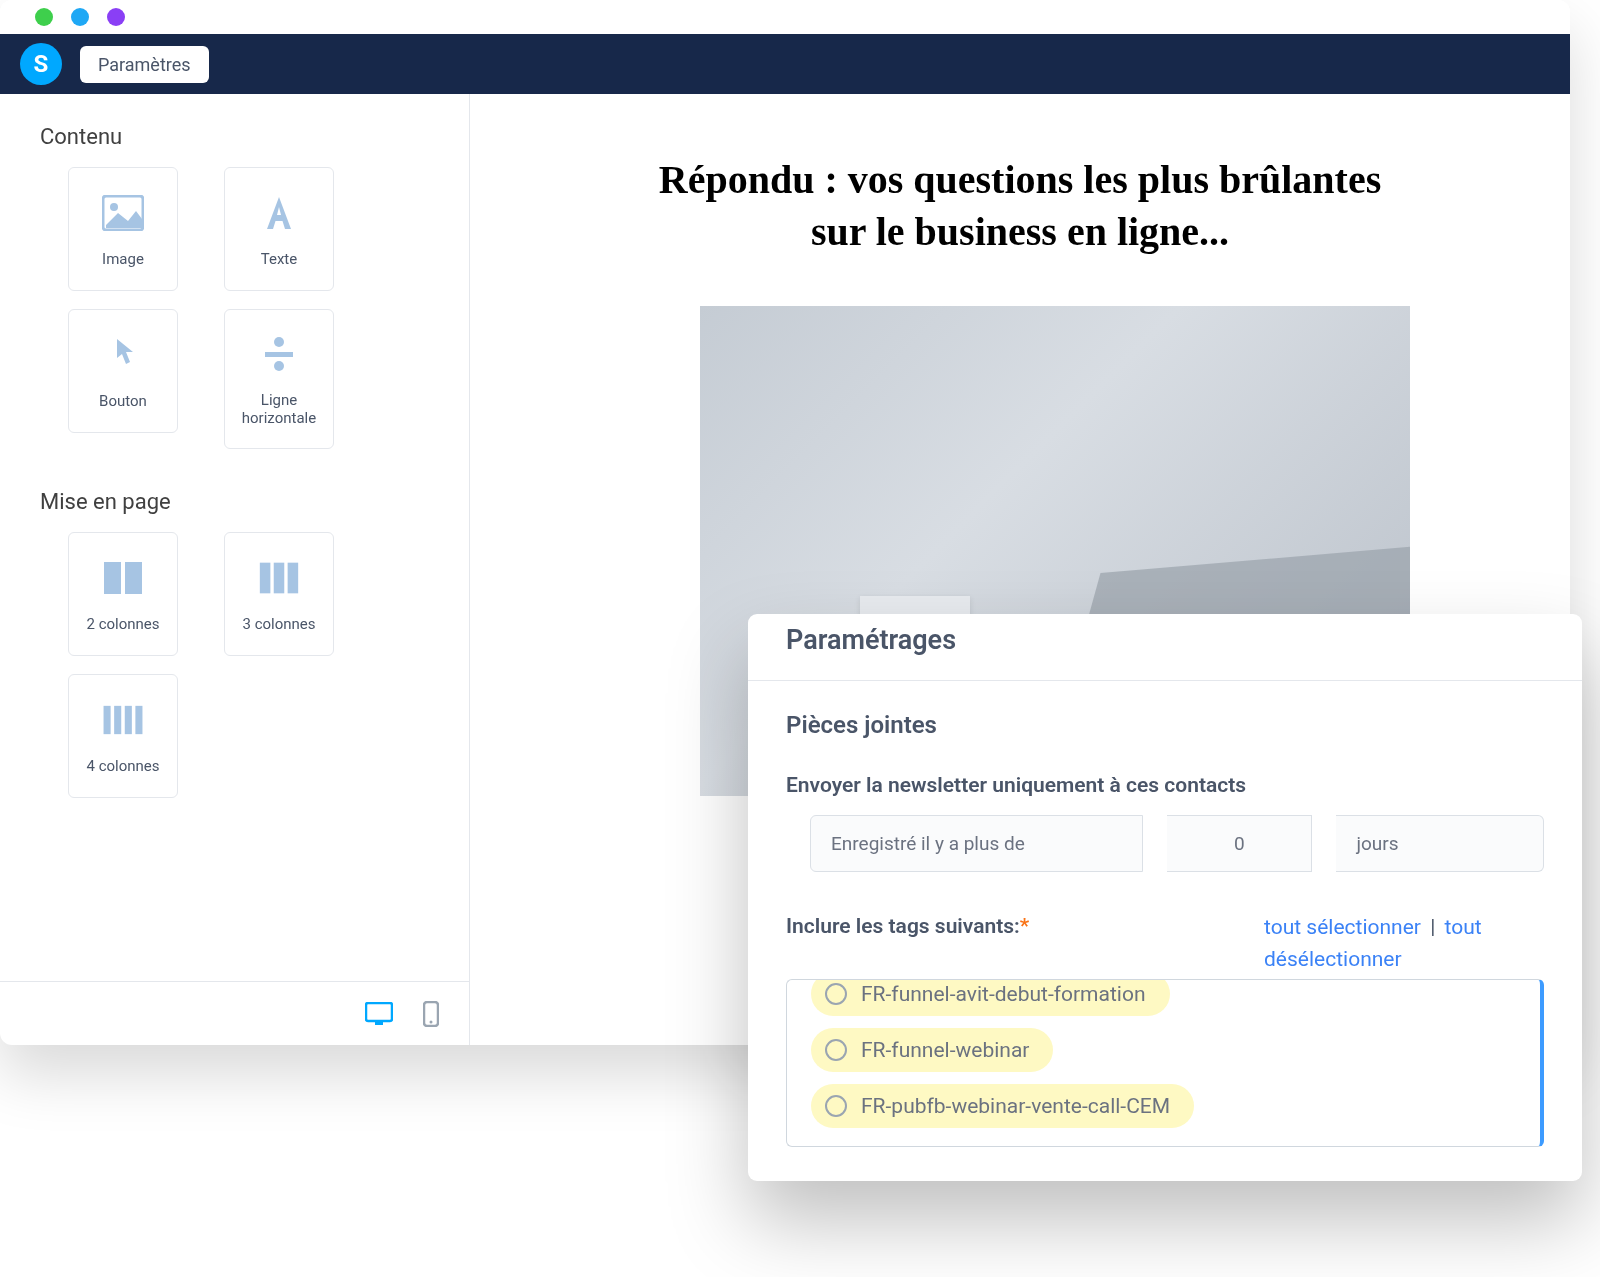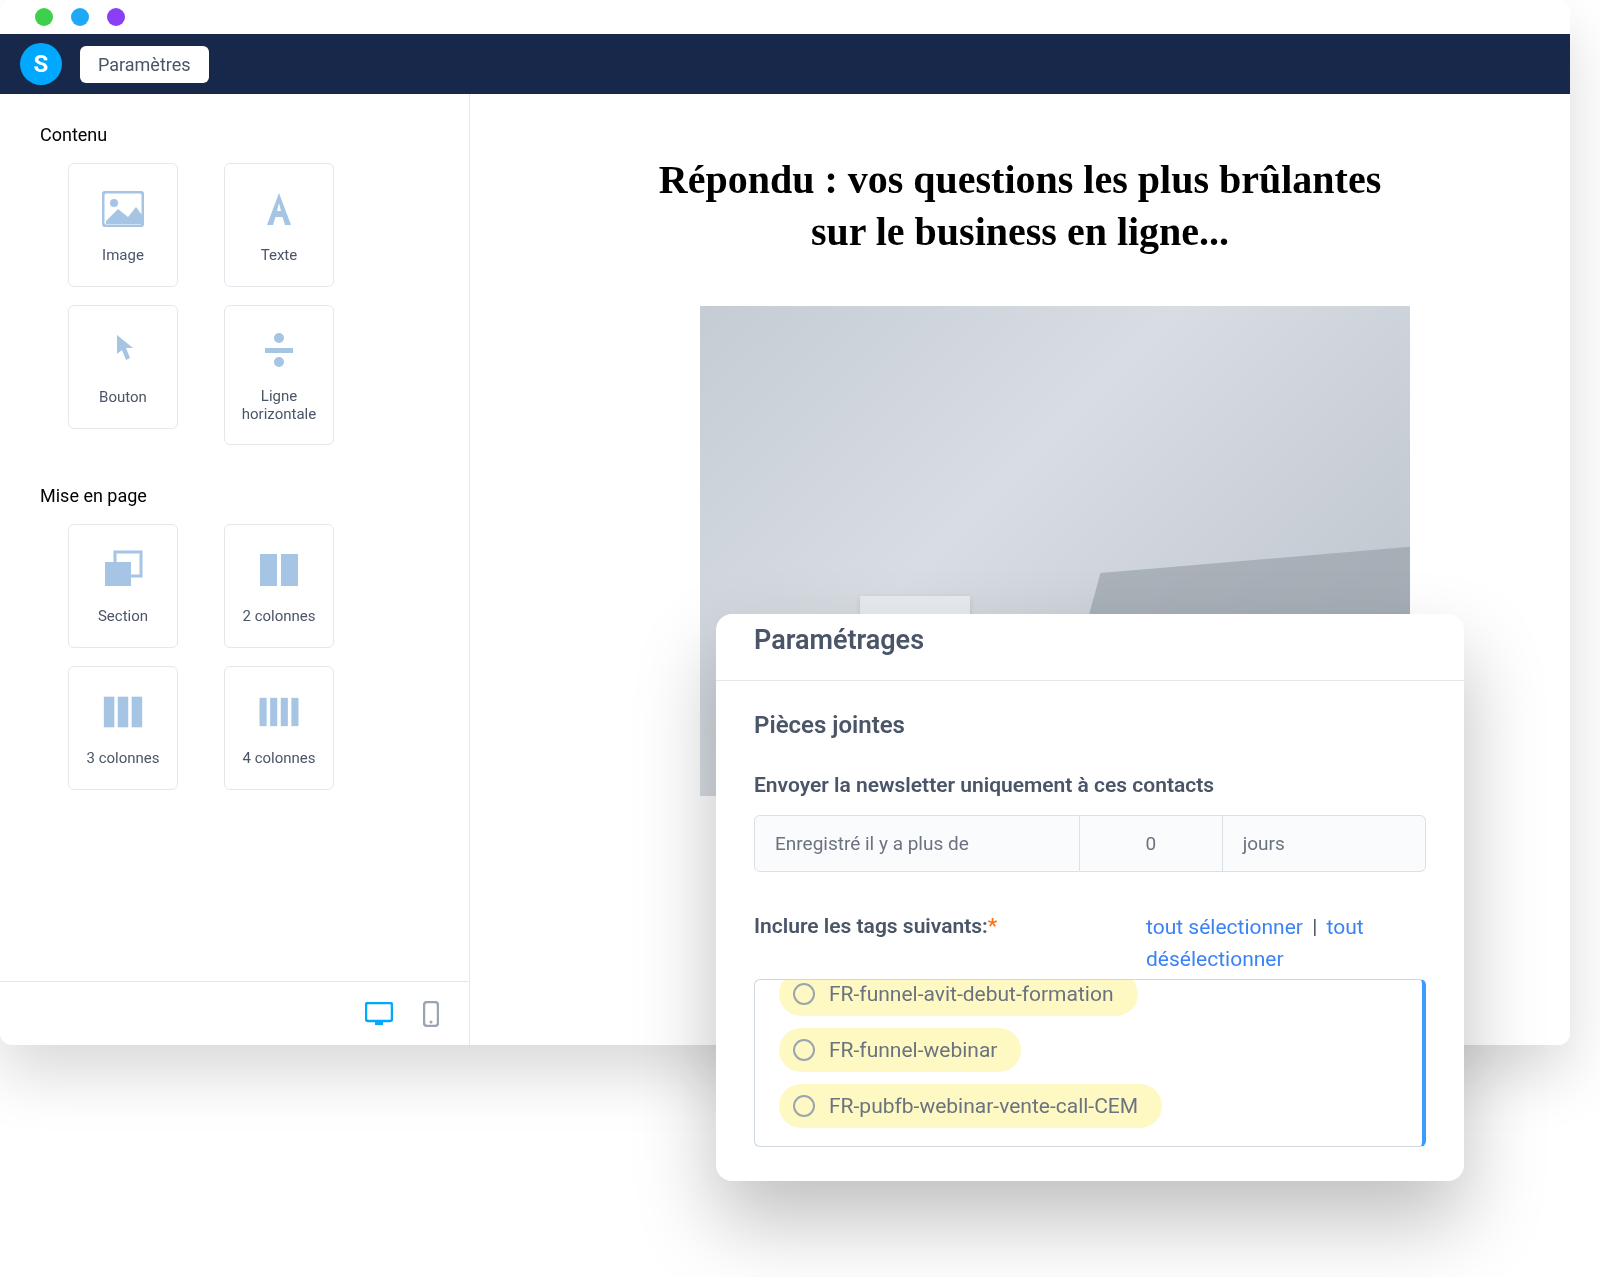--- a/index.html
+++ b/index.html
@@ -65,22 +65,22 @@
   display: flex;
   height: calc(100% - 94px);
 }
 .sidebar {
   width: 470px;
   border-right: 1px solid #e4e7ec;
   padding: 30px 40px;
   position: relative;
 }
 .section-label {
-  font-size: 18px;
-  color: #000000;
+  font-size: 22px;
+  color: #404040;
   margin-bottom: 18px;
 }
 .tile-grid {
   display: flex;
   flex-wrap: wrap;
   gap: 18px;
   margin-bottom: 40px;
 }
 .tile {
   width: 110px;
@@ -172,24 +172,24 @@
   width: 710px;
   font-family: Georgia, serif;
   font-size: 21px;
   color: #222;
   line-height: 1.7;
 }
 
 .settings-panel {
   position: absolute;
   top: 614px;
-  left: 716px;
-  width: 748px;
-  background: #fff;
-  border-radius: 16px;
+  left: 748px;
+  width: 834px;
+  background: #fff;
+  border-radius: 9px;
   box-shadow: 0 40px 80px rgba(0,0,0,0.25);
   overflow: hidden;
   z-index: 50;
 }
 .panel-head {
   padding: 10px 38px 24px 38px;
   border-bottom: 1px solid #e4e7ec;
 }
 .panel-head-title {
   font-size: 27px;
@@ -215,20 +215,21 @@
   display: flex;
   gap: 0;
   margin-bottom: 40px;
 }
 .input-row > div {
   border: 1px solid #dbe0e6;
   padding: 16px 20px;
   font-size: 19px;
   color: #6b7280;
   background: #fafbfc;
+  margin-left: 24px;
 }
 .input-row > div:first-child { border-radius: 6px 0 0 6px; flex: 1.4; }
 .input-row > div:nth-child(2) { flex: 0.5; border-left: none; text-align: center; }
 .input-row > div:last-child { border-radius: 0 6px 6px 0; border-left: none; flex: 0.8; }
 
 .tags-header {
   display: flex;
   justify-content: space-between;
   align-items: flex-start;
   margin-bottom: 18px;
@@ -331,29 +332,20 @@
                 <rect x="6" y="18" width="28" height="5" fill="#a6c4e3"></rect>
                 <circle cx="20" cy="32" r="5" fill="#a6c4e3"></circle>
               </svg>
           </div>
           <div class="tile-label">Ligne horizontale</div>
         </div>
       </div>
 
       <div class="section-label">Mise en page</div>
       <div class="tile-grid">
-        <div class="tile">
-          <div class="tile-icon">
-            <svg width="44" height="40" viewBox="0 0 44 40">
-                <rect x="14" y="2" width="26" height="24" fill="none" stroke="#a6c4e3" stroke-width="3"></rect>
-                <rect x="4" y="12" width="26" height="24" fill="#a6c4e3"></rect>
-              </svg>
-          </div>
-          <div class="tile-label">Section</div>
-        </div>
         <div class="tile">
           <div class="tile-icon">
             <svg width="46" height="36" viewBox="0 0 46 36">
                 <rect x="4" y="2" width="17" height="32" fill="#a6c4e3"></rect>
                 <rect x="25" y="2" width="17" height="32" fill="#a6c4e3"></rect>
               </svg>
           </div>
           <div class="tile-label">2 colonnes</div>
         </div>
         <div class="tile">

